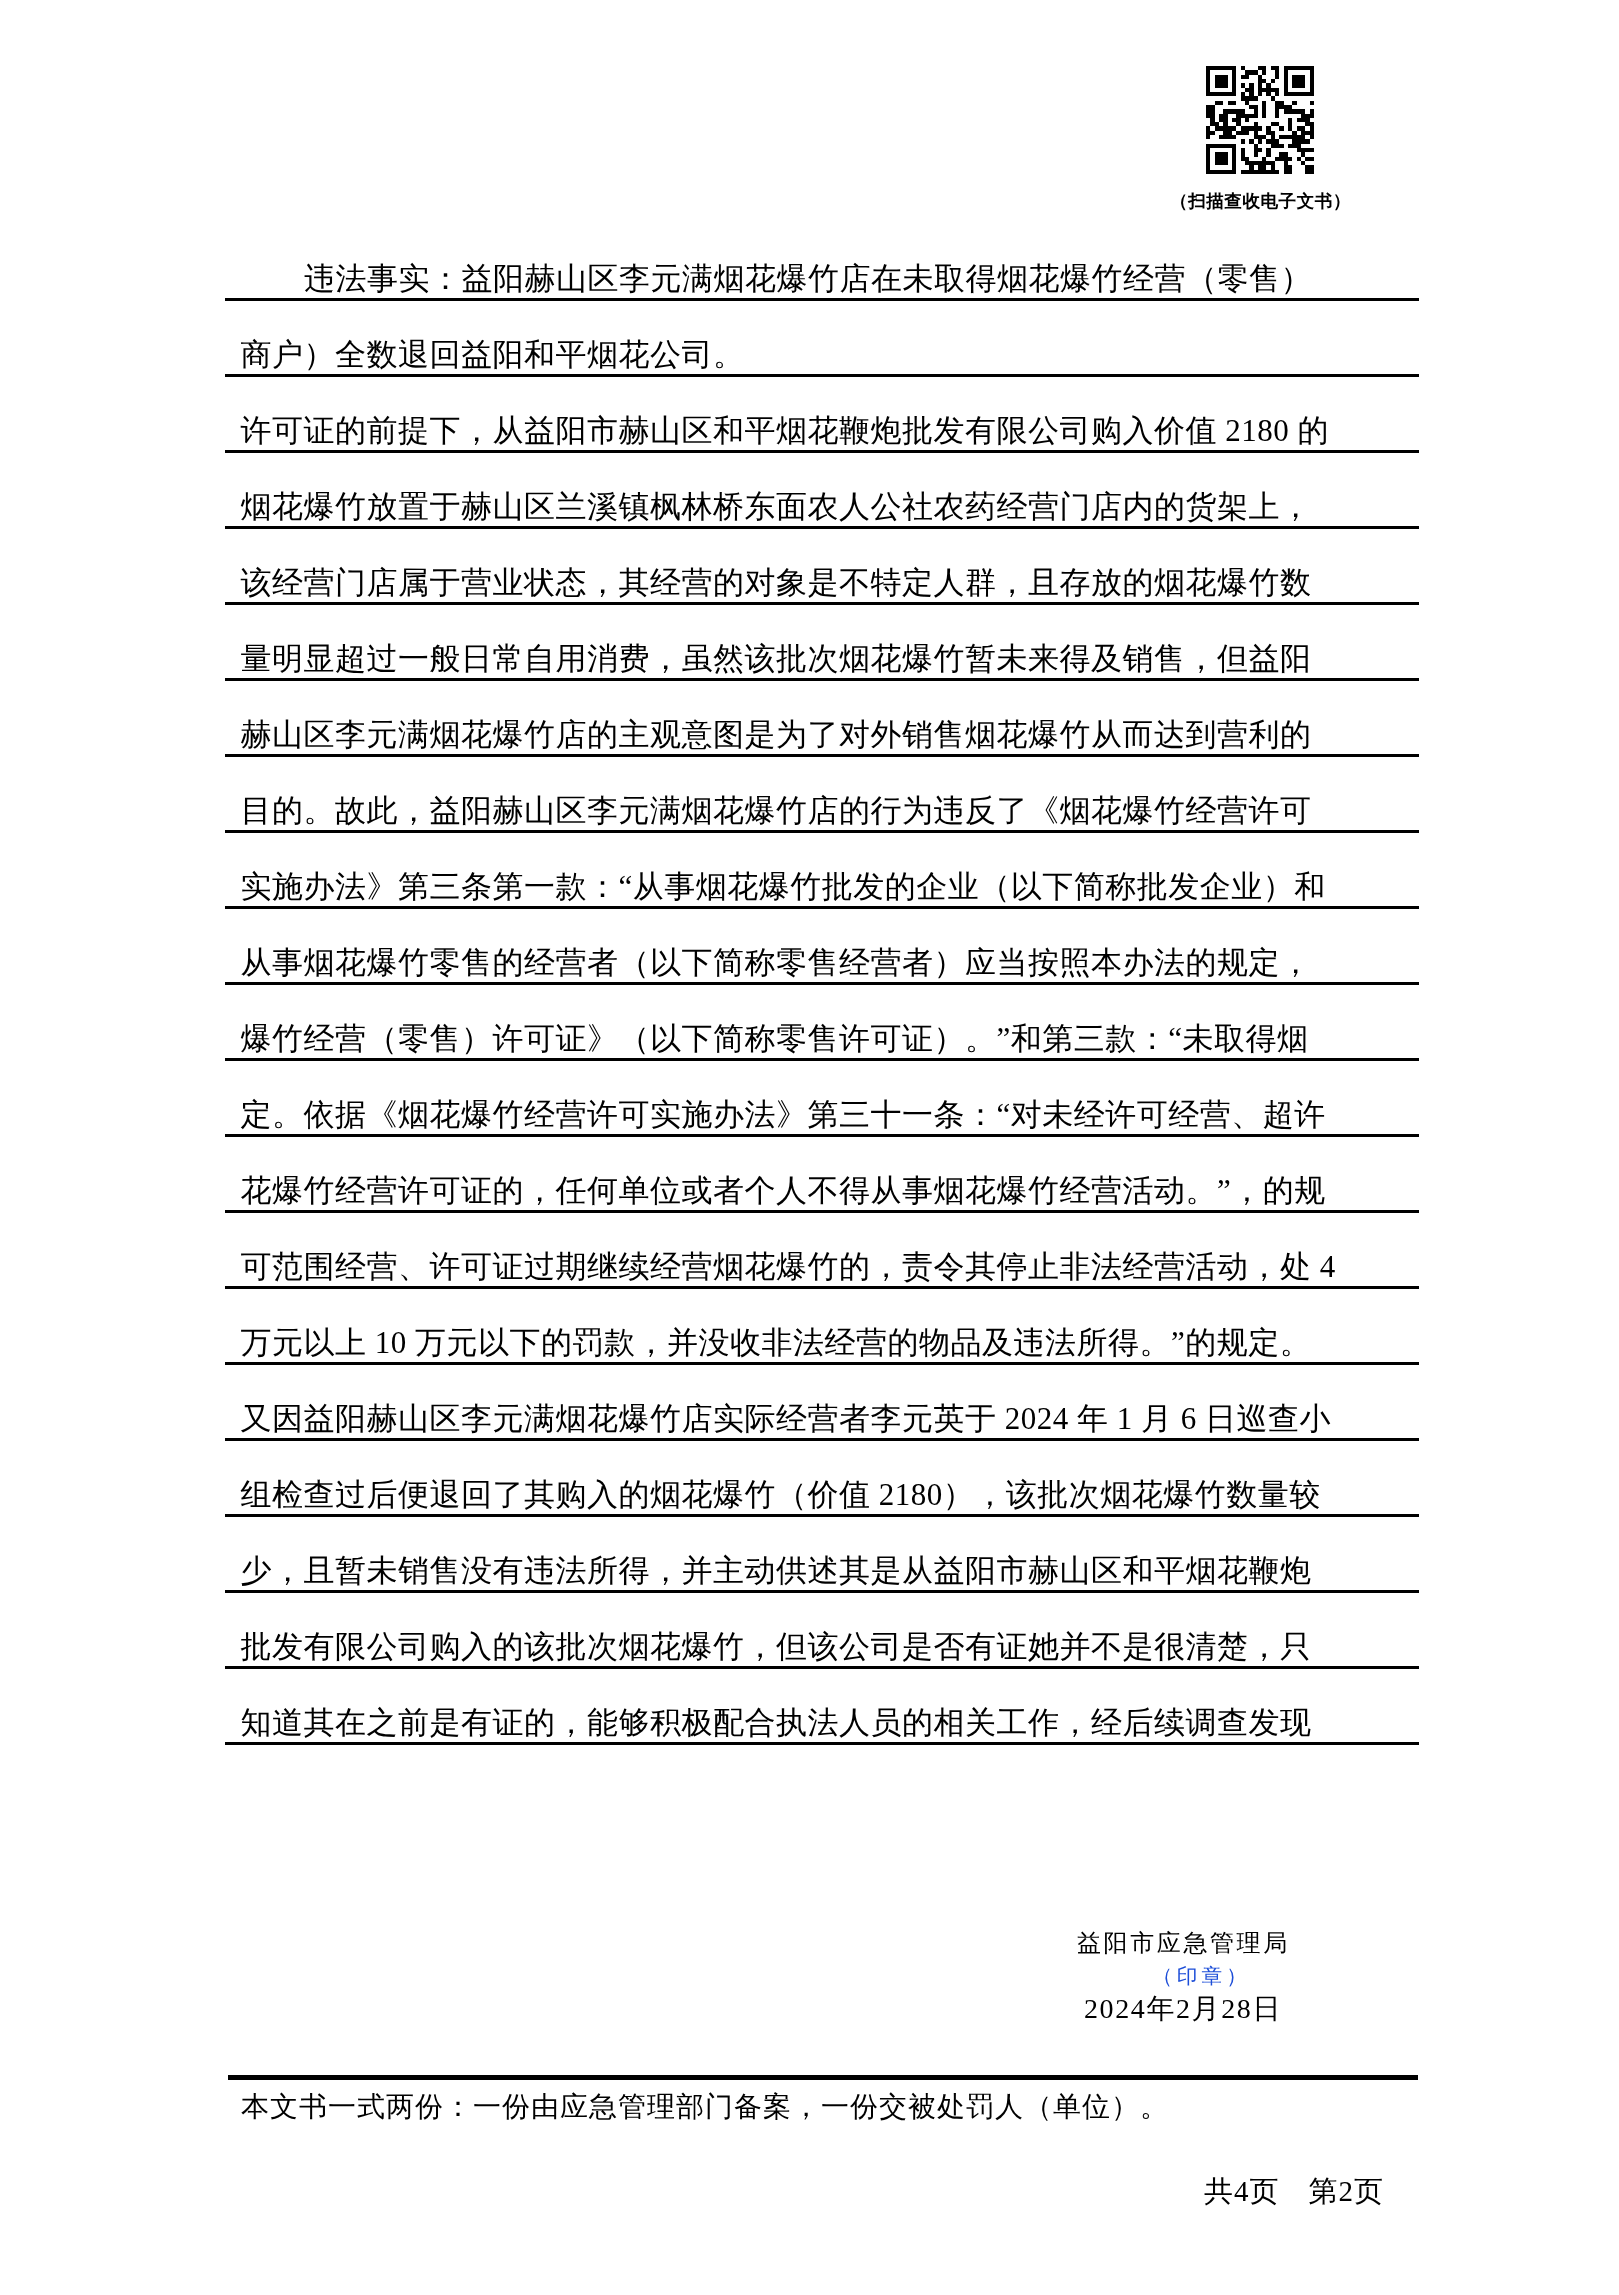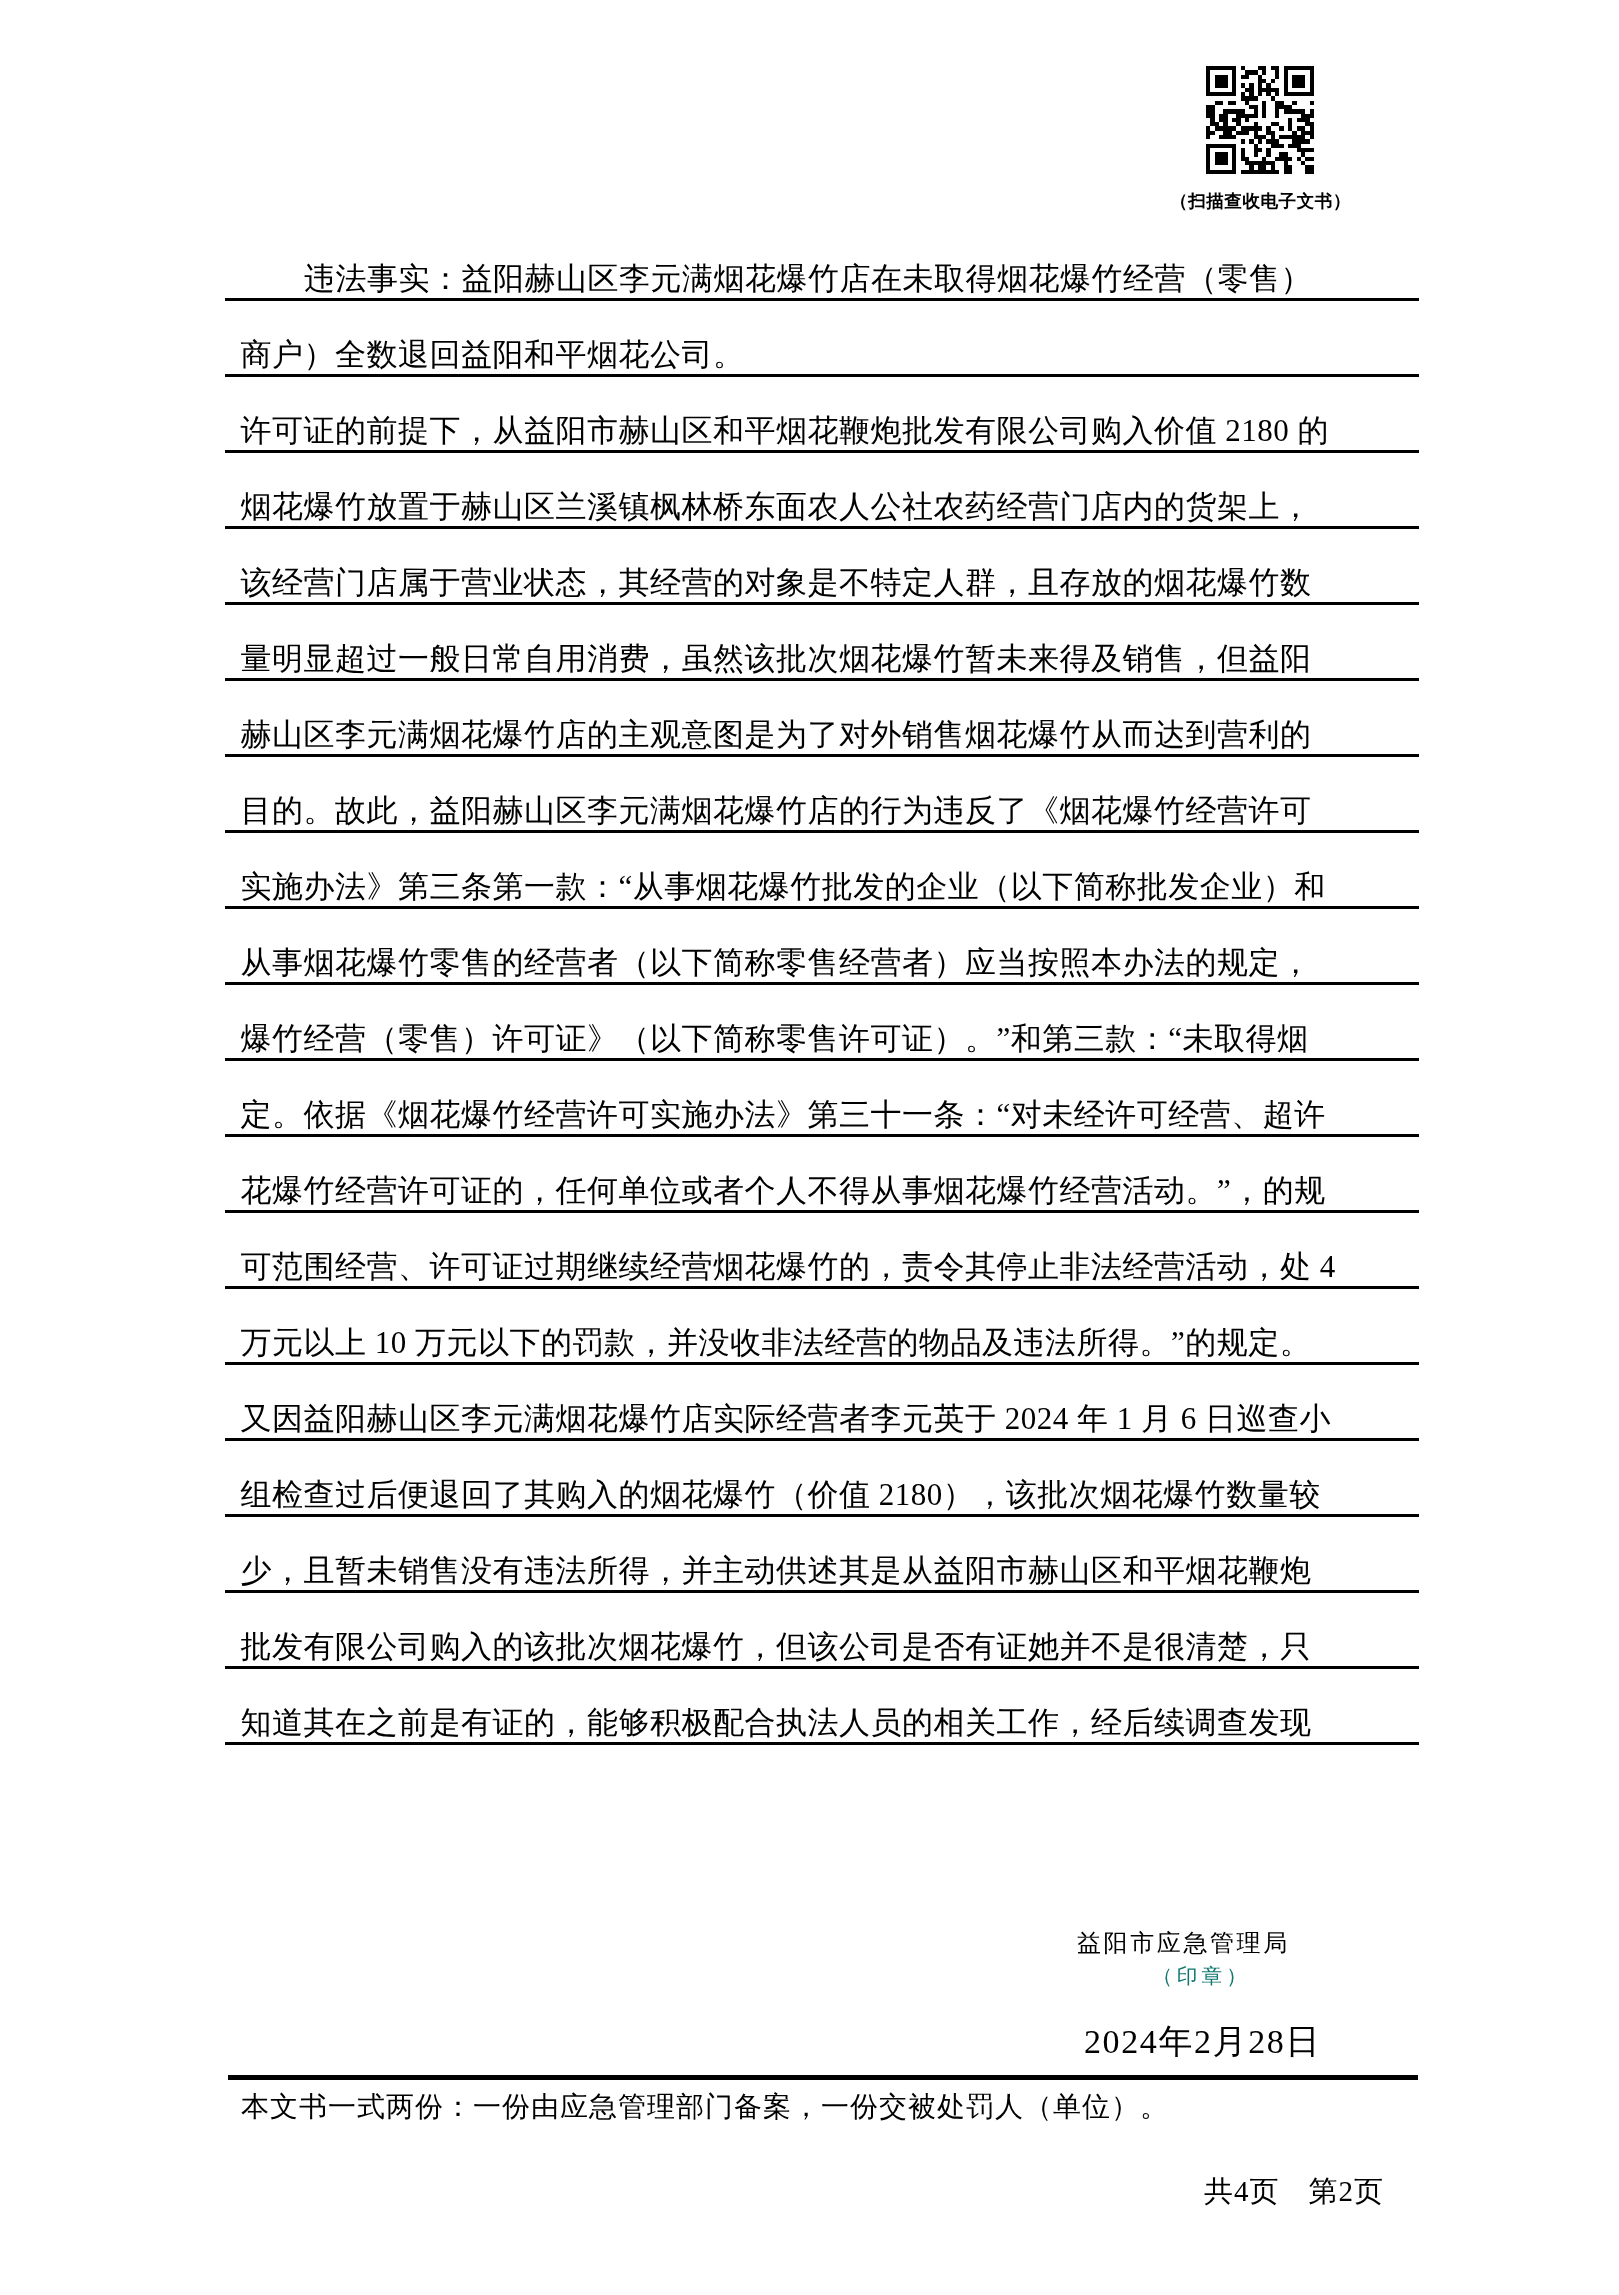--- a/index.html
+++ b/index.html
@@ -68,31 +68,30 @@
     font-size: 24px;
     letter-spacing: 2.6px;
     white-space: nowrap;
   }
   .sig-seal {
     position: absolute;
     left: 1152px;
     top: 1962px;
     font-size: 20.7px;
     letter-spacing: 4.1px;
-    color: #0f766e;
+    color: #1d4ed8;
     white-space: nowrap;
   }
   .sig-date {
     position: absolute;
     left: 1084px;
     top: 1990px;
-    font-size: 34px;
+    font-size: 28px;
     letter-spacing: 1.6px;
     white-space: nowrap;
-    margin-top: 29px;
   }
 
   
   .footer-rule {
     position: absolute;
     left: 228px;
     top: 2075px;
     width: 1190px;
     height: 5.2px;
     background: #000000;

